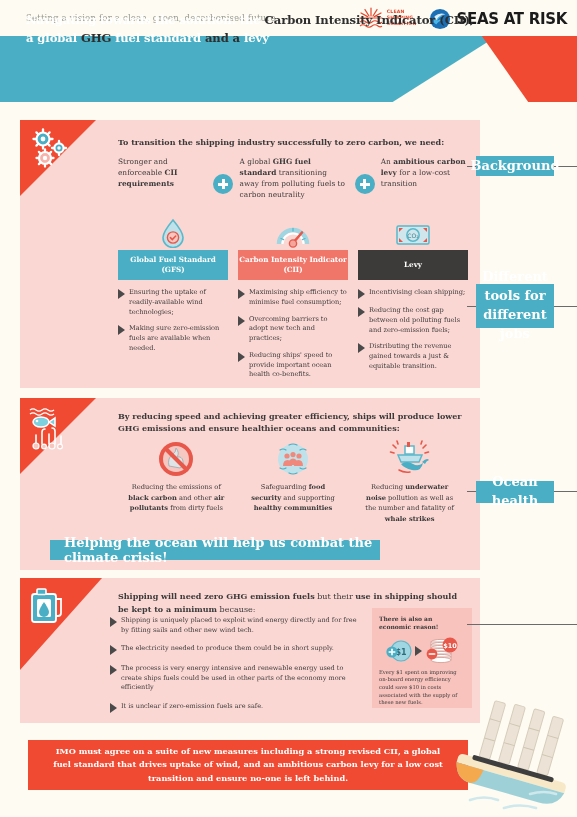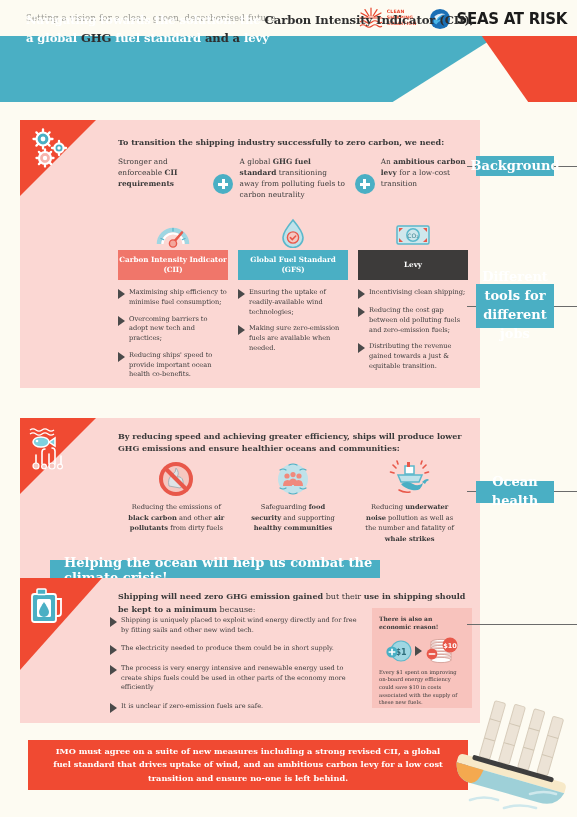--- a/index.html
+++ b/index.html
@@ -103,21 +103,21 @@
   .bullet { display:flex; gap:4px; margin-bottom:7px; }
   .tri {
     width:0; height:0; flex:0 0 auto; margin-top:1px;
     border-top:5px solid transparent; border-bottom:5px solid transparent;
     border-left:7px solid #4a4a4a;
   }
   .bullet span { font-family:"DejaVu Serif", serif; font-size:6.6px;
                  line-height:1.48; color:#3a3a3a; }
 
   
-  #sec2 { left:20px; top:398px; width:460px; height:172px;margin-top:20px; }
+  #sec2 { left:20px; top:398px; width:460px; height:172px; }
   .s2-intro { position:absolute; left:98px; top:12px; width:348px; }
   .s2-cols { position:absolute; left:98px; top:40px; width:350px; display:flex; }
   .s2-col { width:117px; text-align:center; }
   .s2-ico { height:42px; display:flex; align-items:center; justify-content:center; }
   .s2-txt { font-family:"DejaVu Serif", serif; font-size:6.7px; line-height:1.6;
             color:#3a3a3a; padding:0 10px; margin-top:2px; }
   .s2-txt b { font-weight:bold; }
   .s2-banner {
     position:absolute; left:30px; top:142px; width:330px; height:20px;
     background:#4aafc4; display:flex; align-items:center; padding-left:14px;
@@ -268,20 +268,41 @@
       </div>
       <div class="s1-col body-txt">
         <span>An </span><b>ambitious carbon levy</b><span> for a low-cost transition</span>
       </div>
     </div>
 
     <div class="tool-cols">
 
       <div class="tool-col">
         <div class="tool-icon">
+          <svg width="26" height="30" viewBox="0 0 26 30">
+            <path d="M13 2 C13 2 3 14 3 19.5 A10 10 0 0 0 23 19.5 C23 14 13 2 13 2z" fill="#bfe2ea" stroke="#5bb8cb" stroke-width="1.6"></path>
+            <circle cx="13" cy="19.5" r="5.6" fill="#f6c7c0" stroke="#e8584a" stroke-width="1.4"></circle>
+            <path d="M10.4 19.6 l1.9 2 3.4 -3.6" fill="none" stroke="#e8584a" stroke-width="1.6" stroke-linecap="round"></path>
+          </svg>
+        </div>
+        <div class="tool-head gfs">Global Fuel Standard (GFS)</div>
+        <div class="bullets">
+          <div class="bullet">
+              <div class="tri"></div>
+              <span>Ensuring the uptake of readily-available wind technologies;</span>
+            </div>
+          <div class="bullet">
+              <div class="tri"></div>
+              <span>Making sure zero-emission fuels are available when needed.</span>
+            </div>
+        </div>
+      </div>
+
+      <div class="tool-col">
+        <div class="tool-icon">
           <svg width="34" height="28" viewBox="0 0 34 28">
             <path d="M3 24 A14 14 0 0 1 31 24" fill="none" stroke="#9fd6e2" stroke-width="4.5"></path>
             <path d="M6.5 24 A10.5 10.5 0 0 1 27.5 24" fill="none" stroke="#ffffff" stroke-width="2"></path>
             <g stroke="#5bb8cb" stroke-width="1.3" stroke-linecap="round">
               <line x1="5" y1="18.5" x2="7.6" y2="19.6"></line>
               <line x1="17" y1="8.5" x2="17" y2="11"></line>
               <line x1="29" y1="18.5" x2="26.4" y2="19.6"></line>
             </g>
             <line x1="17" y1="23" x2="26" y2="12.5" stroke="#e8584a" stroke-width="2.6" stroke-linecap="round"></line>
             <circle cx="17" cy="23.5" r="3.6" fill="#f3a79c" stroke="#e8584a" stroke-width="1.4"></circle>
@@ -293,41 +314,20 @@
               <div class="tri"></div>
               <span>Maximising ship efficiency to minimise fuel consumption;</span>
             </div>
           <div class="bullet">
               <div class="tri"></div>
               <span>Overcoming barriers to adopt new tech and practices;</span>
             </div>
           <div class="bullet">
               <div class="tri"></div>
               <span>Reducing ships' speed to provide important ocean health co-benefits.</span>
-            </div>
-        </div>
-      </div>
-
-      <div class="tool-col">
-        <div class="tool-icon">
-          <svg width="26" height="30" viewBox="0 0 26 30">
-            <path d="M13 2 C13 2 3 14 3 19.5 A10 10 0 0 0 23 19.5 C23 14 13 2 13 2z" fill="#bfe2ea" stroke="#5bb8cb" stroke-width="1.6"></path>
-            <circle cx="13" cy="19.5" r="5.6" fill="#f6c7c0" stroke="#e8584a" stroke-width="1.4"></circle>
-            <path d="M10.4 19.6 l1.9 2 3.4 -3.6" fill="none" stroke="#e8584a" stroke-width="1.6" stroke-linecap="round"></path>
-          </svg>
-        </div>
-        <div class="tool-head gfs">Global Fuel Standard (GFS)</div>
-        <div class="bullets">
-          <div class="bullet">
-              <div class="tri"></div>
-              <span>Ensuring the uptake of readily-available wind technologies;</span>
-            </div>
-          <div class="bullet">
-              <div class="tri"></div>
-              <span>Making sure zero-emission fuels are available when needed.</span>
             </div>
         </div>
       </div>
 
       <div class="tool-col">
         <div class="tool-icon">
           <svg width="36" height="26" viewBox="0 0 36 26">
             <rect x="2" y="4" width="32" height="18" rx="1.5" fill="#cfe7ec" stroke="#5bb8cb" stroke-width="1.5"></rect>
             <g fill="#e8584a">
               <path d="M4 6 h4 l-4 4z"></path>
@@ -468,21 +468,21 @@
       <svg width="40" height="42" viewBox="0 0 40 42">
         <rect x="4" y="8" width="24" height="28" rx="2.5" fill="#4aafc4" stroke="#ffffff" stroke-width="1.8"></rect>
         <rect x="9" y="3" width="9" height="5.5" rx="1" fill="#4aafc4" stroke="#ffffff" stroke-width="1.6"></rect>
         <path d="M28 13 h5 v14 q0 3 -3 3 h-2" fill="none" stroke="#ffffff" stroke-width="1.8"></path>
         <rect x="9" y="13" width="14" height="18" rx="1.5" fill="#ffffff"></rect>
         <path d="M16 16 C16 16 11 23 11 26 A5 5 0 0 0 21 26 C21 23 16 16 16 16z" fill="#4aafc4"></path>
       </svg>
     </div>
 
     <div class="sec-title s3-intro">
-      <span style="font-weight:bold">Shipping will need </span><b>zero GHG emission gained</b><span style="font-weight:normal"> but their </span><b>use in shipping should be kept to a minimum</b><span style="font-weight:normal"> because:</span>
+      <span style="font-weight:bold">Shipping will need </span><b>zero GHG emission fuels</b><span style="font-weight:normal"> but their </span><b>use in shipping should be kept to a minimum</b><span style="font-weight:normal"> because:</span>
     </div>
 
     <div class="s3-bullets">
       <div class="bullet">
           <div class="tri"></div>
           <span>Shipping is uniquely placed to exploit wind energy directly and for free by fitting sails and other new wind tech.</span>
         </div>
       <div class="bullet">
           <div class="tri"></div>
           <span>The electricity needed to produce them could be in short supply.</span>

